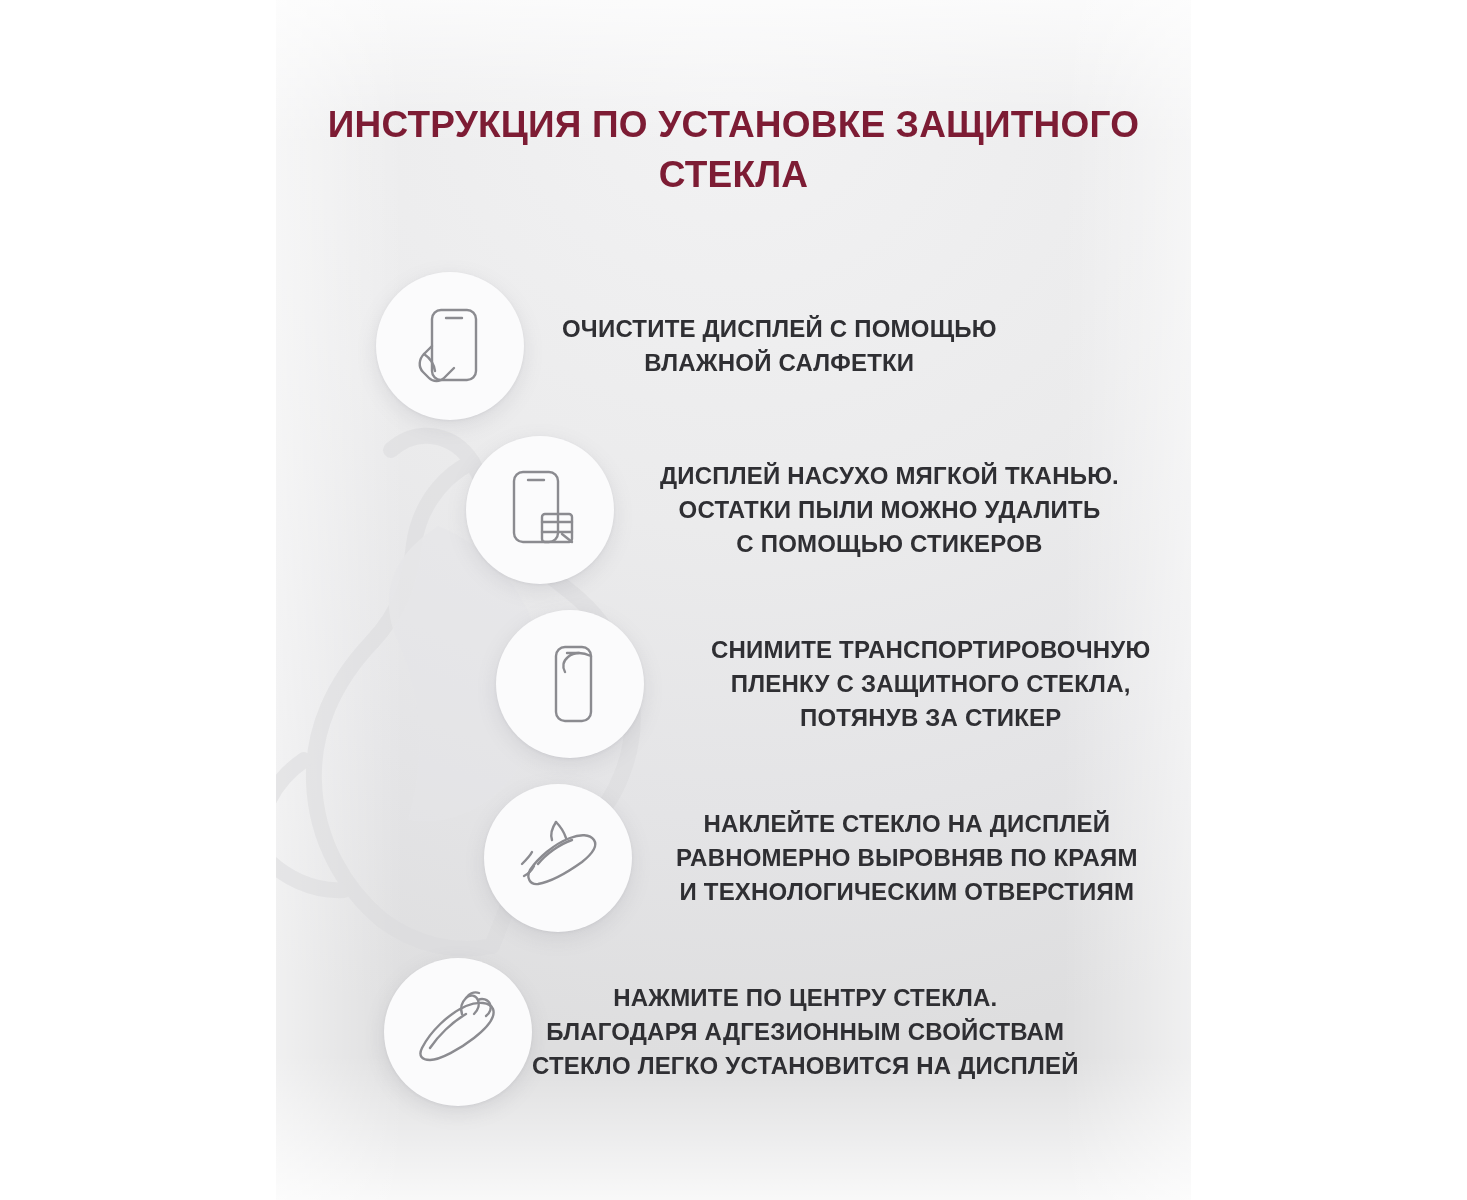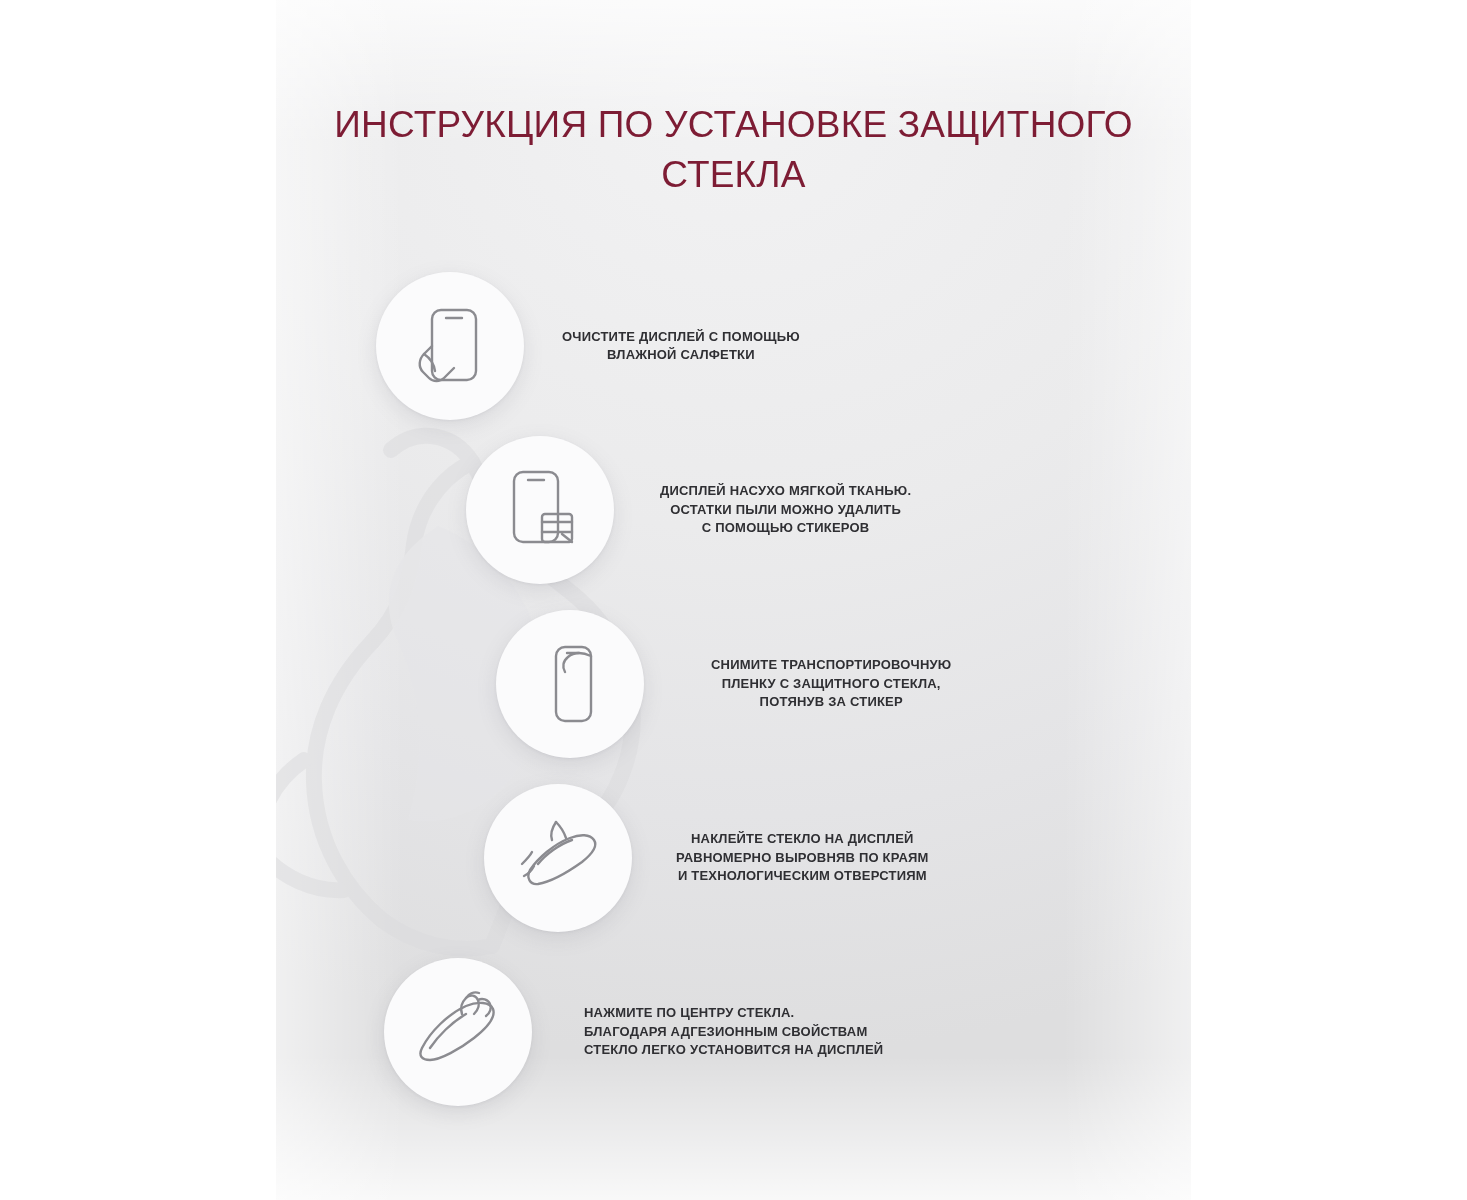--- a/index.html
+++ b/index.html
@@ -63,21 +63,21 @@
   }
 
   .title {
     position: absolute;
     top: 100px;
     left: 0;
     width: 915px;
     text-align: center;
     color: #7d1c34;
     font-size: 37px;
-    font-weight: normal;
+    font-weight: bold;
     line-height: 1.35;
     letter-spacing: 0.2px;
   }
 
   .steps {
     position: absolute;
     top: 262px;
     left: 0;
     width: 915px;
   }
@@ -98,42 +98,42 @@
     box-shadow: 0 6px 20px rgba(120,120,130,0.16), 0 1px 3px rgba(120,120,130,0.10);
     flex: 0 0 148px;
     display: flex;
     align-items: center;
     justify-content: center;
   }
   .bubble svg { display: block; }
 
   .step-text {
     color: #2f2f33;
-    font-size: 13px;
+    font-size: 24px;
     font-weight: bold;
     line-height: 1.42;
     letter-spacing: 0.2px;
     white-space: pre-line;
   }
 
   
   .step-1 { padding-left: 100px; }
   .step-1 .step-text { margin-left: 38px; text-align: center; }
 
   .step-2 { padding-left: 190px; }
   .step-2 .step-text { margin-left: 46px; text-align: center; }
 
   .step-3 { padding-left: 220px; }
   .step-3 .step-text { margin-left: 67px; text-align: center; }
 
   .step-4 { padding-left: 208px; }
   .step-4 .step-text { margin-left: 44px; text-align: center; }
 
   .step-5 { padding-left: 108px; }
-  .step-5 .step-text { margin-left: 52px; }
+  .step-5 .step-text { text-align: center; }
 
   .step-2 { margin-top: -4px; }
   .step-3 { margin-top: 6px; }
   .step-4 { margin-top: 6px; }
   .step-5 { margin-top: 6px; }
 </style>
 </head>
 <body>
 
 <div class="page">

